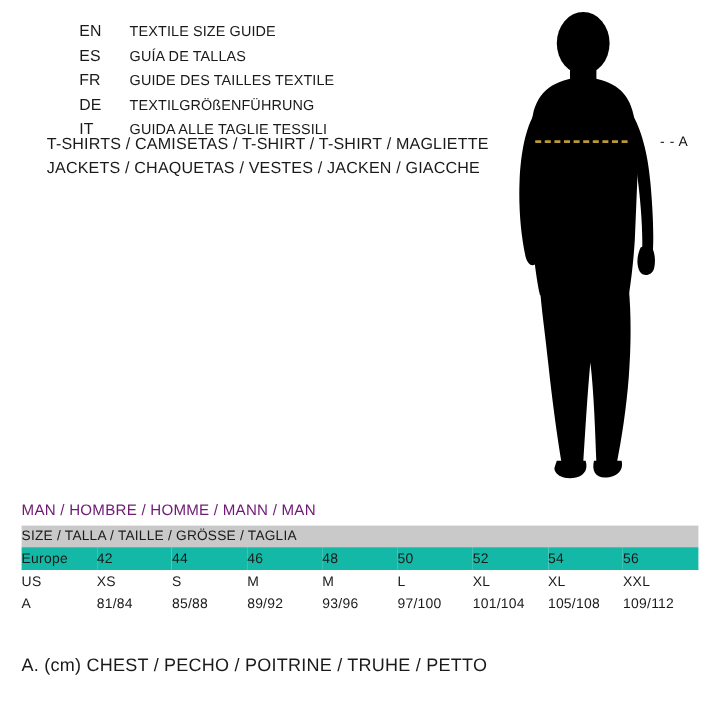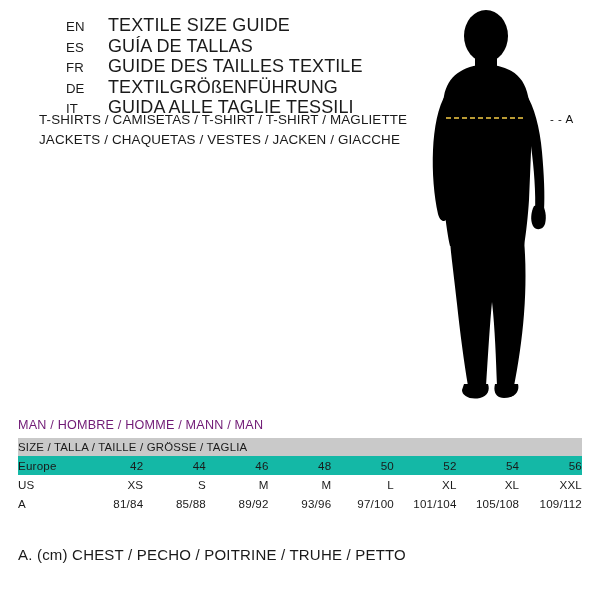--- a/index.html
+++ b/index.html
@@ -36,21 +36,21 @@
     font-size: 13.2px;
     letter-spacing: 0.1px;
   }
   .lang-code {
     width: 42px;
     flex: 0 0 42px;
     font-size: 13.2px;
   }
   .lang-text {
     flex: 1 1 auto;
-    font-size: 18px;
+    font-size: 12px;
   }
 
   
   .cat-block {
     position: absolute;
     left: 18px;
     top: 110px;
     width: 400px;
   }
   .cat-line {
@@ -116,21 +116,21 @@
   }
   table.size-table tr.plain td {
     background: #ffffff;
   }
   td.col-label {
     width: 90px;
     padding-left: 2px;
   }
   td.col-val {
     width: 67px;
-    text-align: right;
+    text-align: left;
   }
   .footnote {
     position: absolute;
     left: 18px;
     top: 546px;
     font-size: 15px;
     letter-spacing: 0.2px;
     color: #1a1a1a;
   }
 </style>

